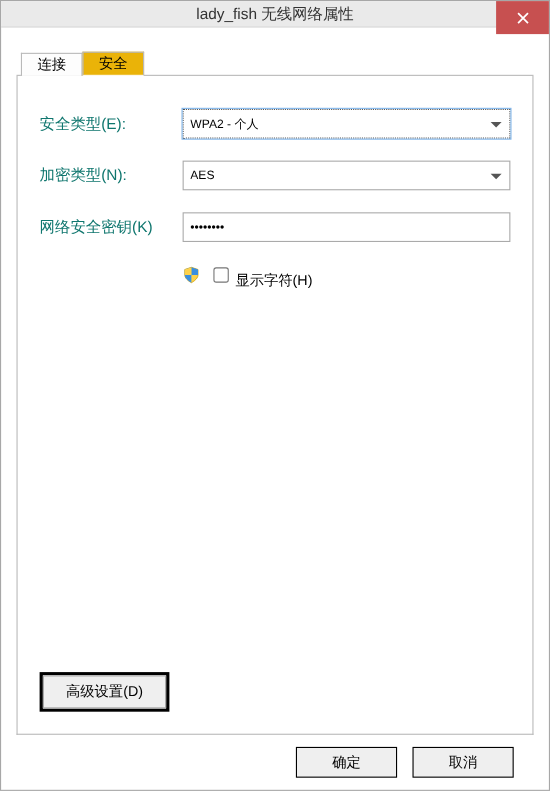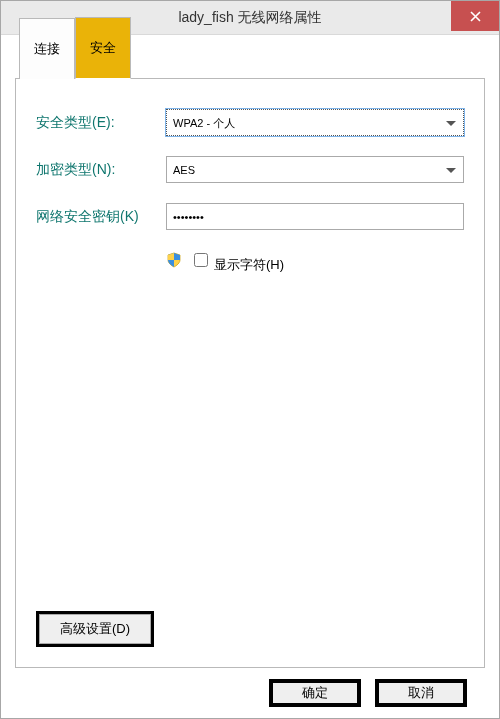--- a/index.html
+++ b/index.html
@@ -1,42 +1,42 @@
 <!DOCTYPE html>
 <html><head>
 <meta charset="utf-8">
 <style>
   * { box-sizing: border-box; font-family: "Microsoft YaHei", "Segoe UI", sans-serif; }
   body { margin: 0; background: #fff; }
   .window { width: 500px; height: 719px; border: 1px solid #a7a7a7; background: #fff; display: flex; flex-direction: column; }
-  .titlebar { height: 34px; background: #eaeaea; display: flex; align-items: center; position: relative; border-bottom: 1px solid #d9d9d9; }
+  .titlebar { height: 24px; background: #eaeaea; display: flex; align-items: center; position: relative; border-bottom: 1px solid #d9d9d9; }
   .title { flex: 1; text-align: center; font-size: 14px; color: #333; }
   .close-btn { position: absolute; right: 0; top: 0; width: 48px; height: 30px; background: #c75050; color: #fff; display: flex; align-items: center; justify-content: center; font-size: 15px; cursor: pointer; }
   .body { flex: 1; padding: 14px 14px 0 14px; display: flex; flex-direction: column; }
   .tabs { display: flex; align-items: flex-end; height: 30px; border-bottom: 1px solid #b9b9b9; padding-left: 4px; }
-  .tab { padding: 21px 14px; font-size: 13px; border: 1px solid #b9b9b9; border-bottom: none; margin-right: 0px; background: #f7f7f7; position: relative; top: 1px; cursor: pointer; }
+  .tab { padding: 1px 14px; font-size: 13px; border: 1px solid #b9b9b9; border-bottom: none; margin-right: 0px; background: #f7f7f7; position: relative; top: 1px; cursor: pointer; }
   .tab.active { background: #eab308; border-bottom: 1px solid #fff; top: 1px; }
   .tab:not(.active) { background: #fdfdfd; }
   .panel { border: 1px solid #b9b9b9; border-top: none; flex: 1; padding: 30px 20px 20px 20px; position: relative; }
   .form-row { display: flex; align-items: center; margin-bottom: 20px; }
   .form-label { width: 130px; font-size: 14px; color: #0f766e; }
   .form-control { flex: 1; }
   select, input[type="text"], input[type="password"] { width: 100%; height: 27px; border: 1px solid #aaa; font-size: 11px; padding: 2px 6px; background: #fff; }
   select { appearance: none; background: #fff; padding-right: 22px; }
   .select-wrap { position: relative; }
   .select-wrap::after { content: ""; position: absolute; right: 8px; top: 50%; margin-top: -2px; border: 5px solid transparent; border-top-color: #555; pointer-events: none; }
   .select-wrap.focused select { border: 1px dotted #555; outline: 1px solid #7eb4ea; }
   .show-chars-row { display: flex; align-items: center; margin-left: 130px; margin-top: -4px; }
   .shield-icon { width: 16px; height: 16px; margin-right: 8px; }
   .checkbox { width: 14px; height: 14px; margin-right: 6px; }
   .show-chars-label { font-size: 13px; margin-top: 10px; }
   .adv-btn-wrap { position: absolute; left: 20px; bottom: 20px; border: 3px solid #000; padding: 0; }
   .adv-btn { width: 112px; height: 30px; background: #efefef; border: 1px solid #aaa; font-size: 13px; cursor: pointer; }
   .footer { height: 50px; border-top: 0; display: flex; justify-content: flex-end; align-items: center; padding: 0 18px; gap: 14px; }
-  .footer-btn { width: 92px; height: 28px; background: #efefef; border: 4px solid #000000; font-size: 13px; cursor: pointer; }
+  .footer-btn { width: 92px; height: 28px; background: #efefef; border: 1px solid #000000; font-size: 13px; cursor: pointer; }
 </style>
 </head>
 <body>
 
 <div class="window">
   <div class="titlebar">
     <div class="title">lady_fish 无线网络属性</div>
     <div class="close-btn">
       <svg width="11" height="11" viewBox="0 0 11 11">
           <path d="M1 1 L10 10 M10 1 L1 10" stroke="#fff" stroke-width="1.6"></path>

